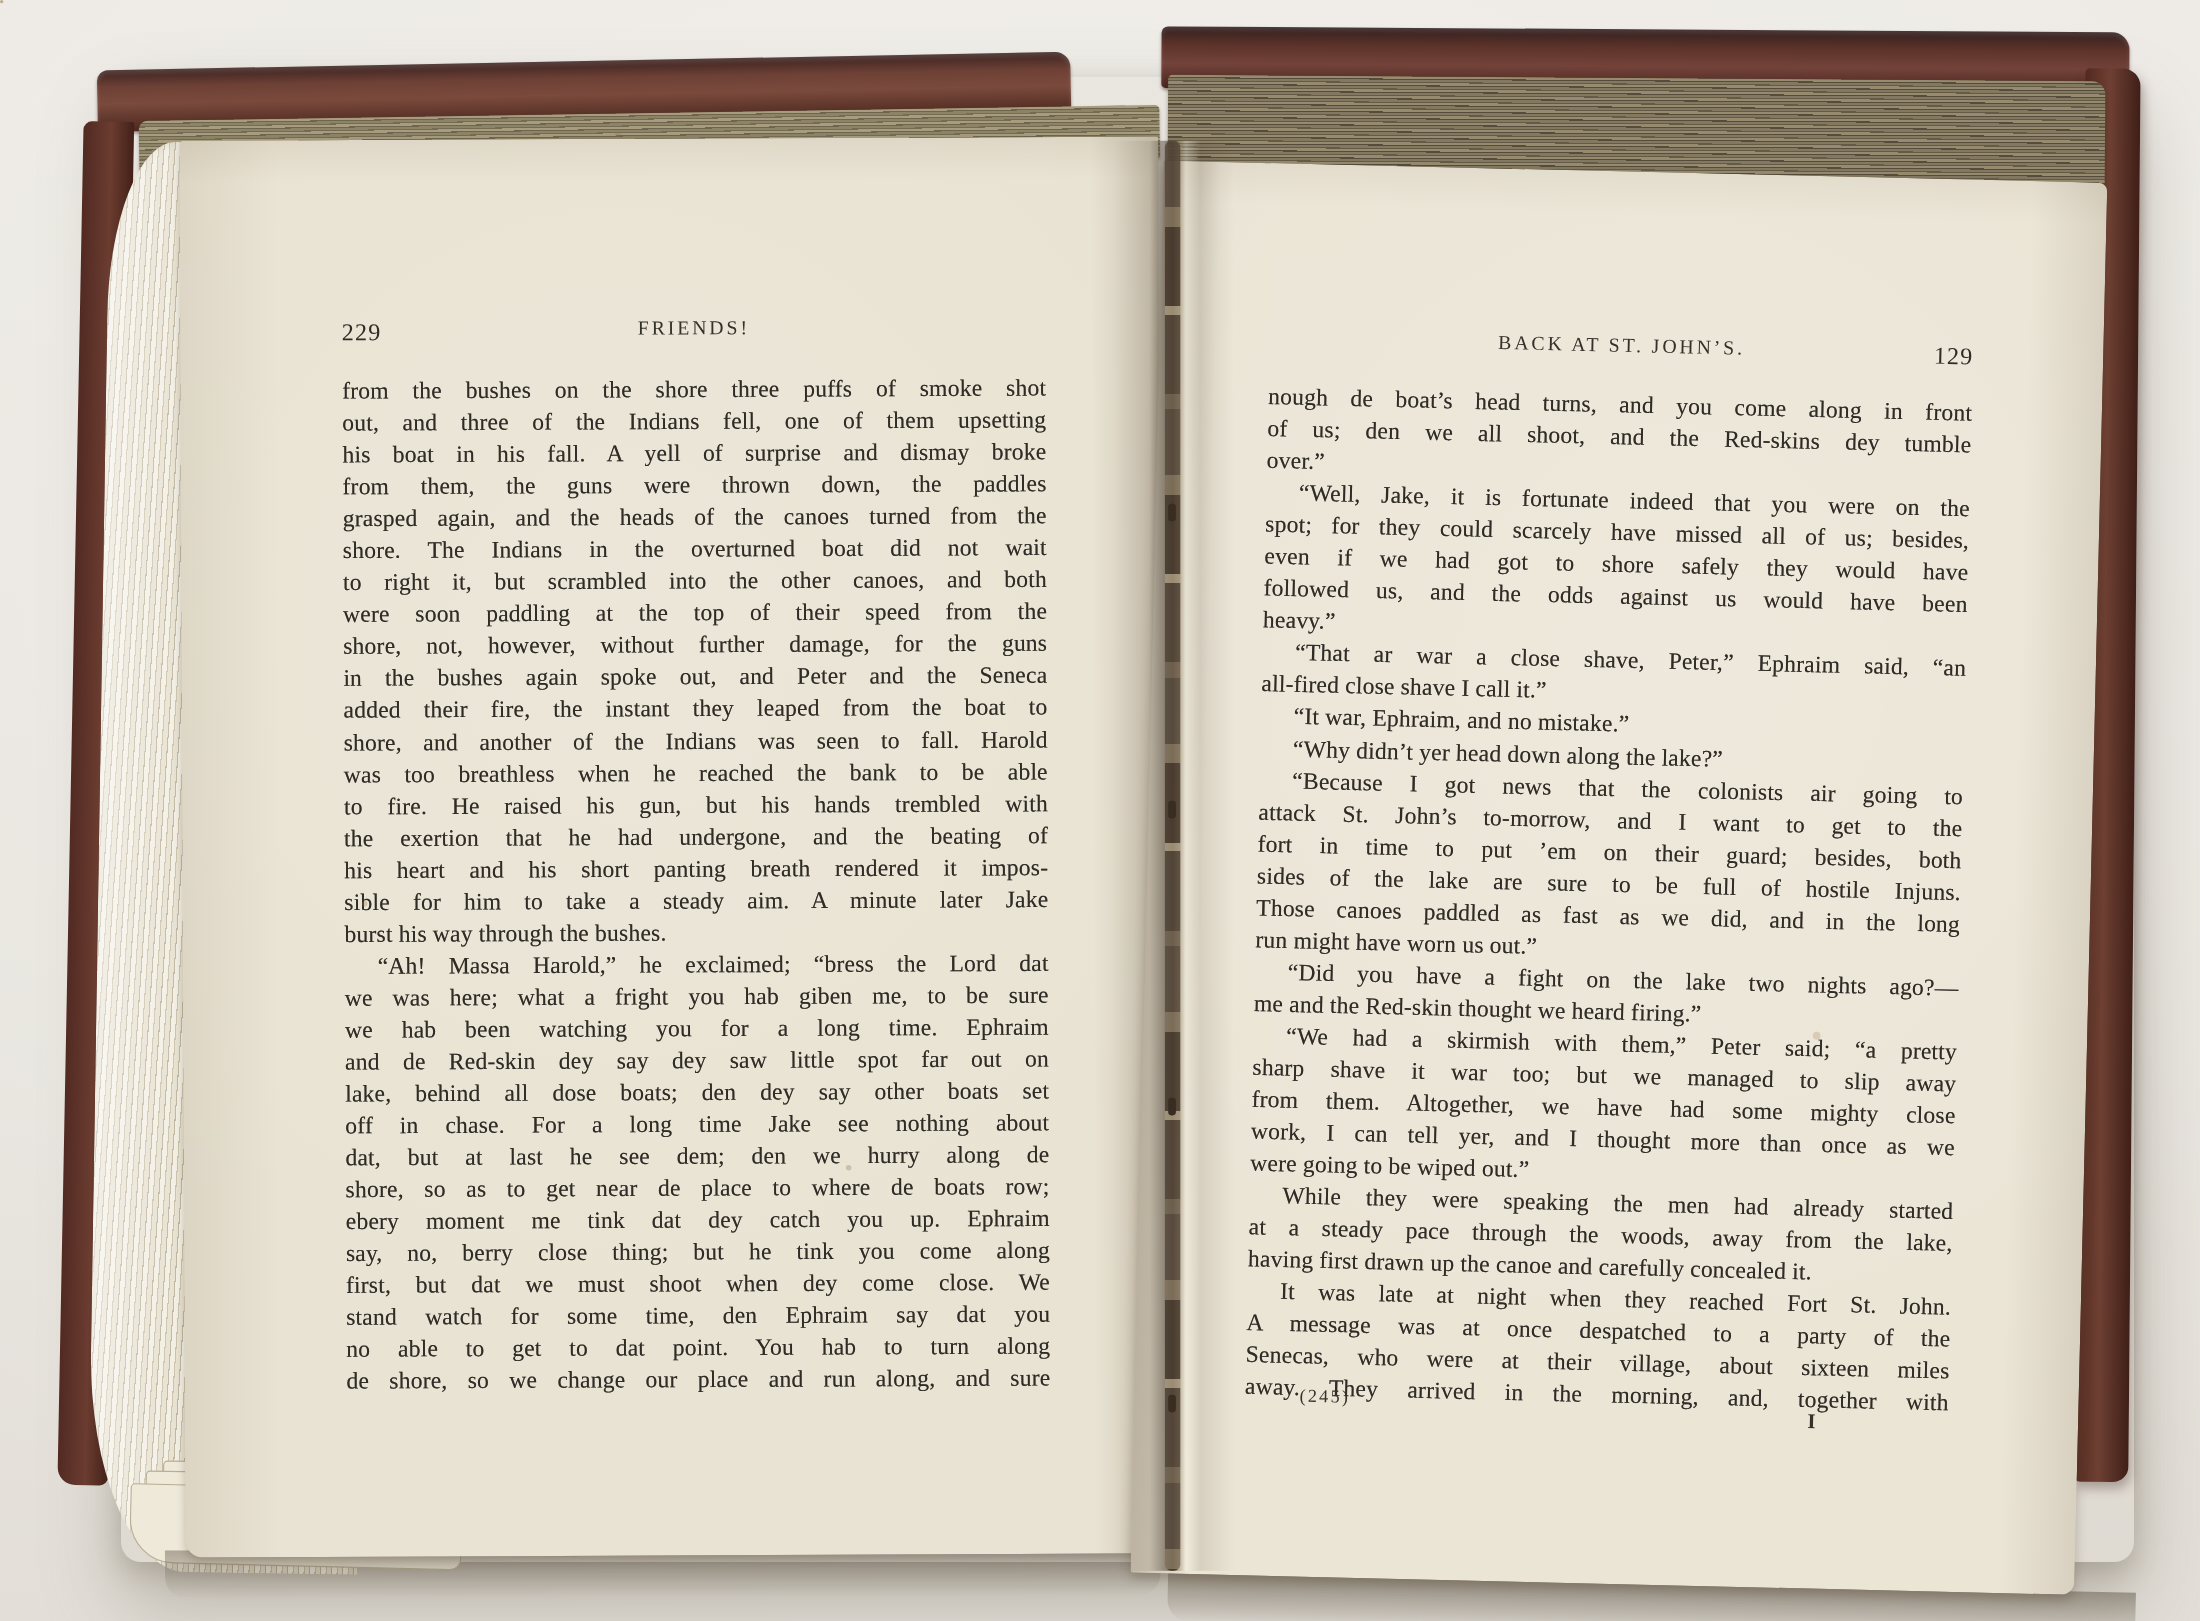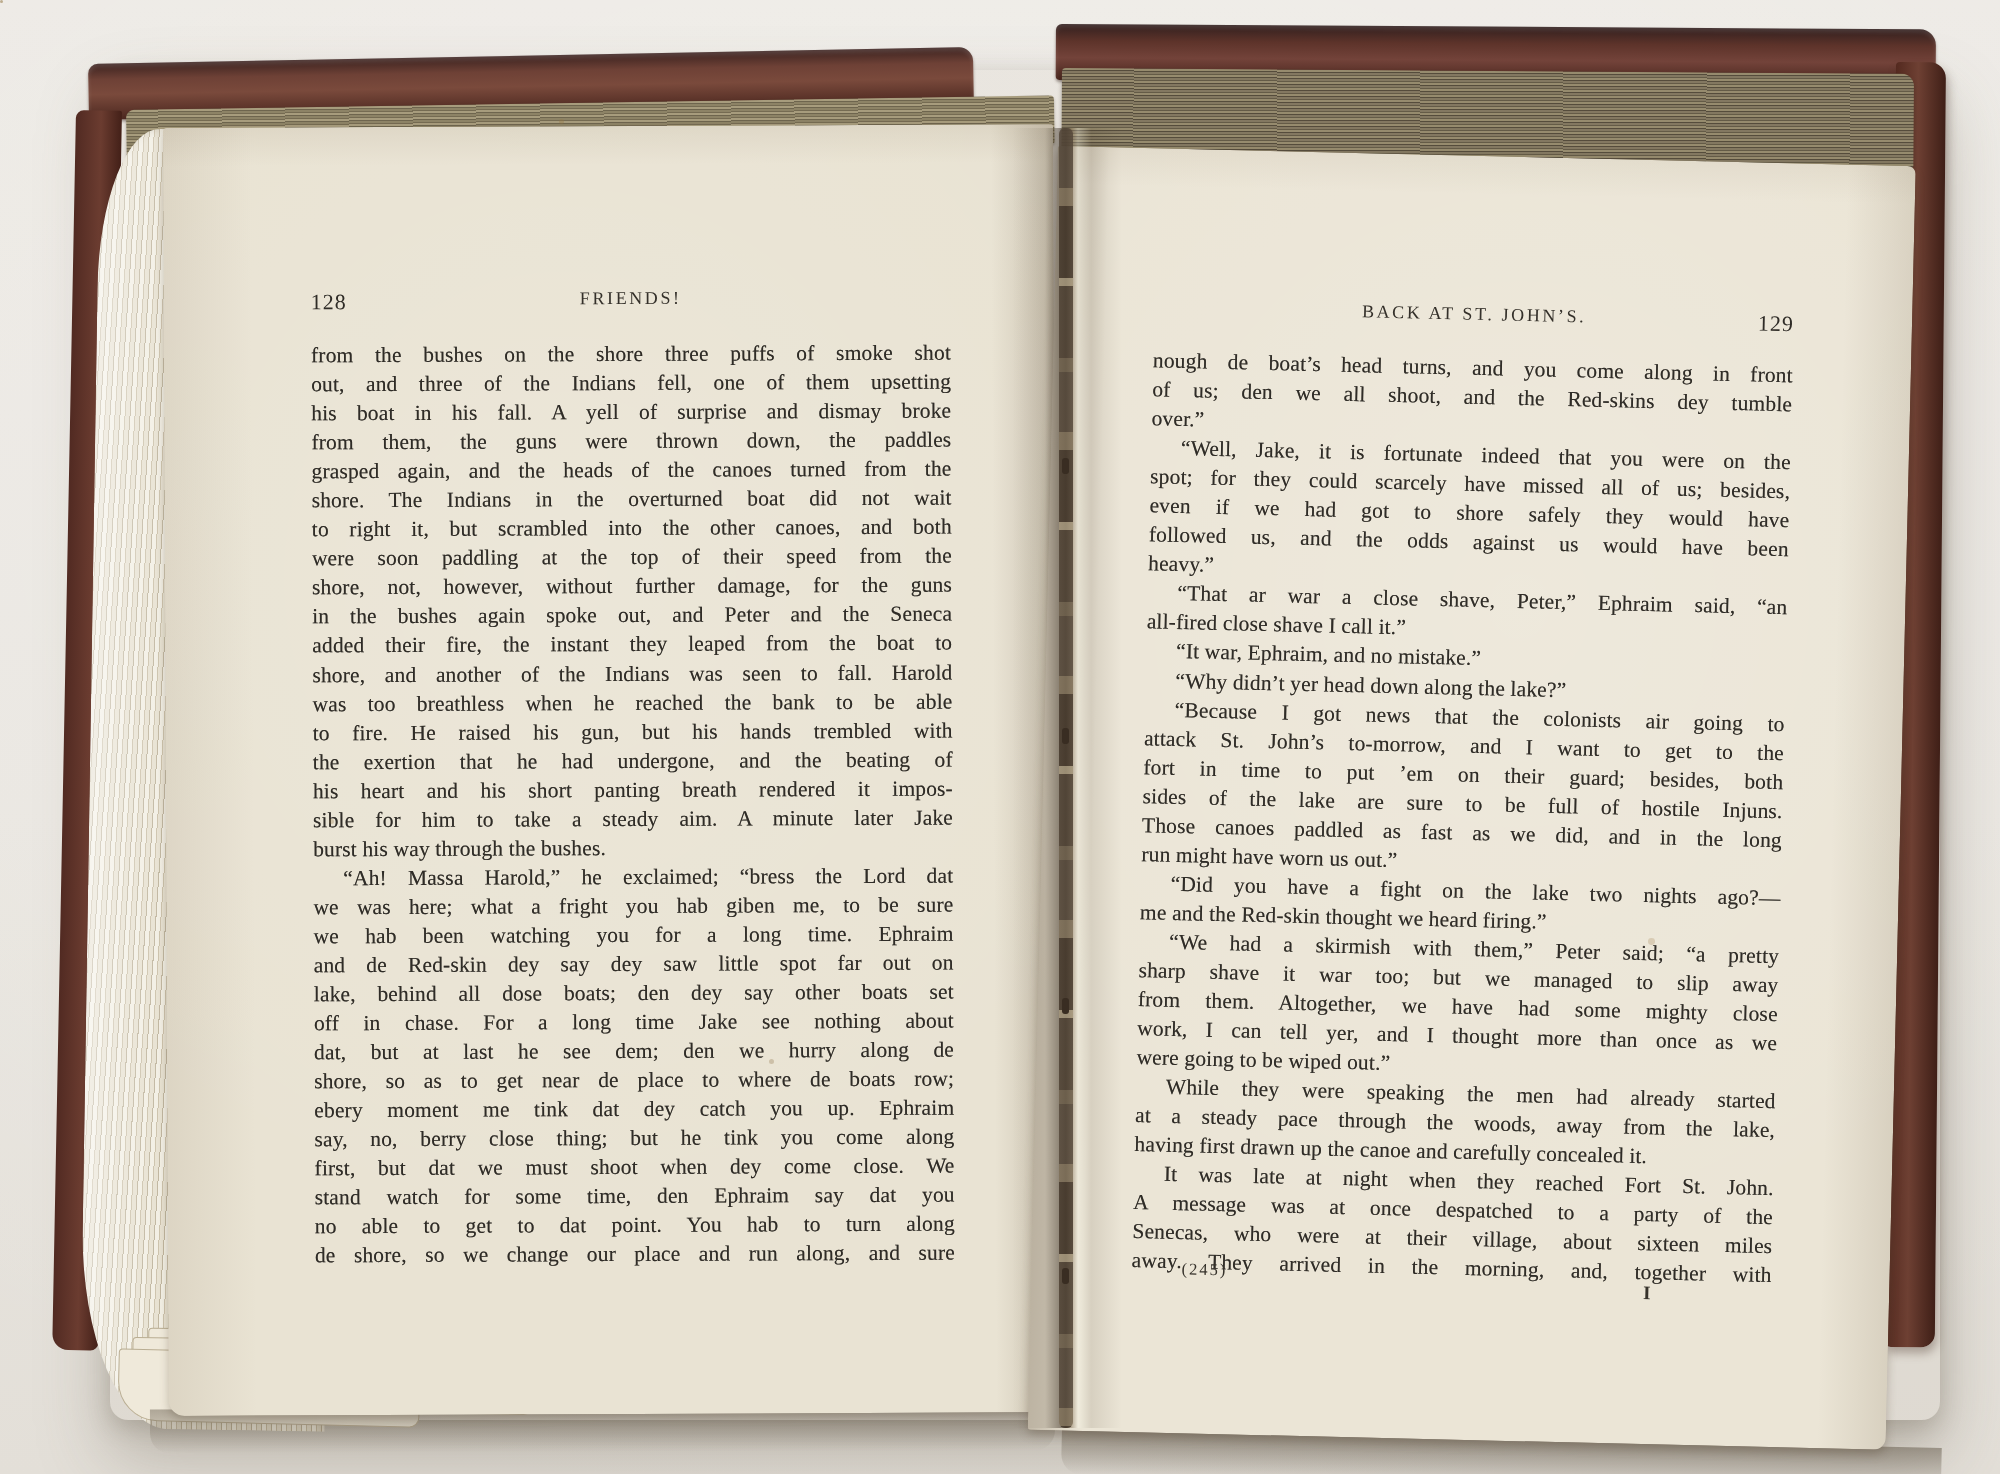--- a/index.html
+++ b/index.html
@@ -198,21 +198,21 @@
   <div class="edges-left"></div>
   <div class="sheet s3"></div>
   <div class="sheet s2"></div>
   <div class="sheet s1"></div>
 
   <div class="shadow-bottom-left"></div>
   <div class="shadow-bottom-right"></div>
 
   <div class="page left-page">
     <div class="text-col hdr">
-      <span class="pgnum left">128</span>
+      <span class="pgnum left">229</span>
       <span class="running">FRIENDS!</span>
     </div>
     <div class="text-col bodycol">
         <div class="tline">from the bushes on the shore three puffs of smoke shot</div>
         <div class="tline">out, and three of the Indians fell, one of them upsetting</div>
         <div class="tline">his boat in his fall.  A yell of surprise and dismay broke</div>
         <div class="tline">from them, the guns were thrown down, the paddles</div>
         <div class="tline">grasped again, and the heads of the canoes turned from the</div>
         <div class="tline">shore.  The Indians in the overturned boat did not wait</div>
         <div class="tline">to right it, but scrambled into the other canoes, and both</div>

